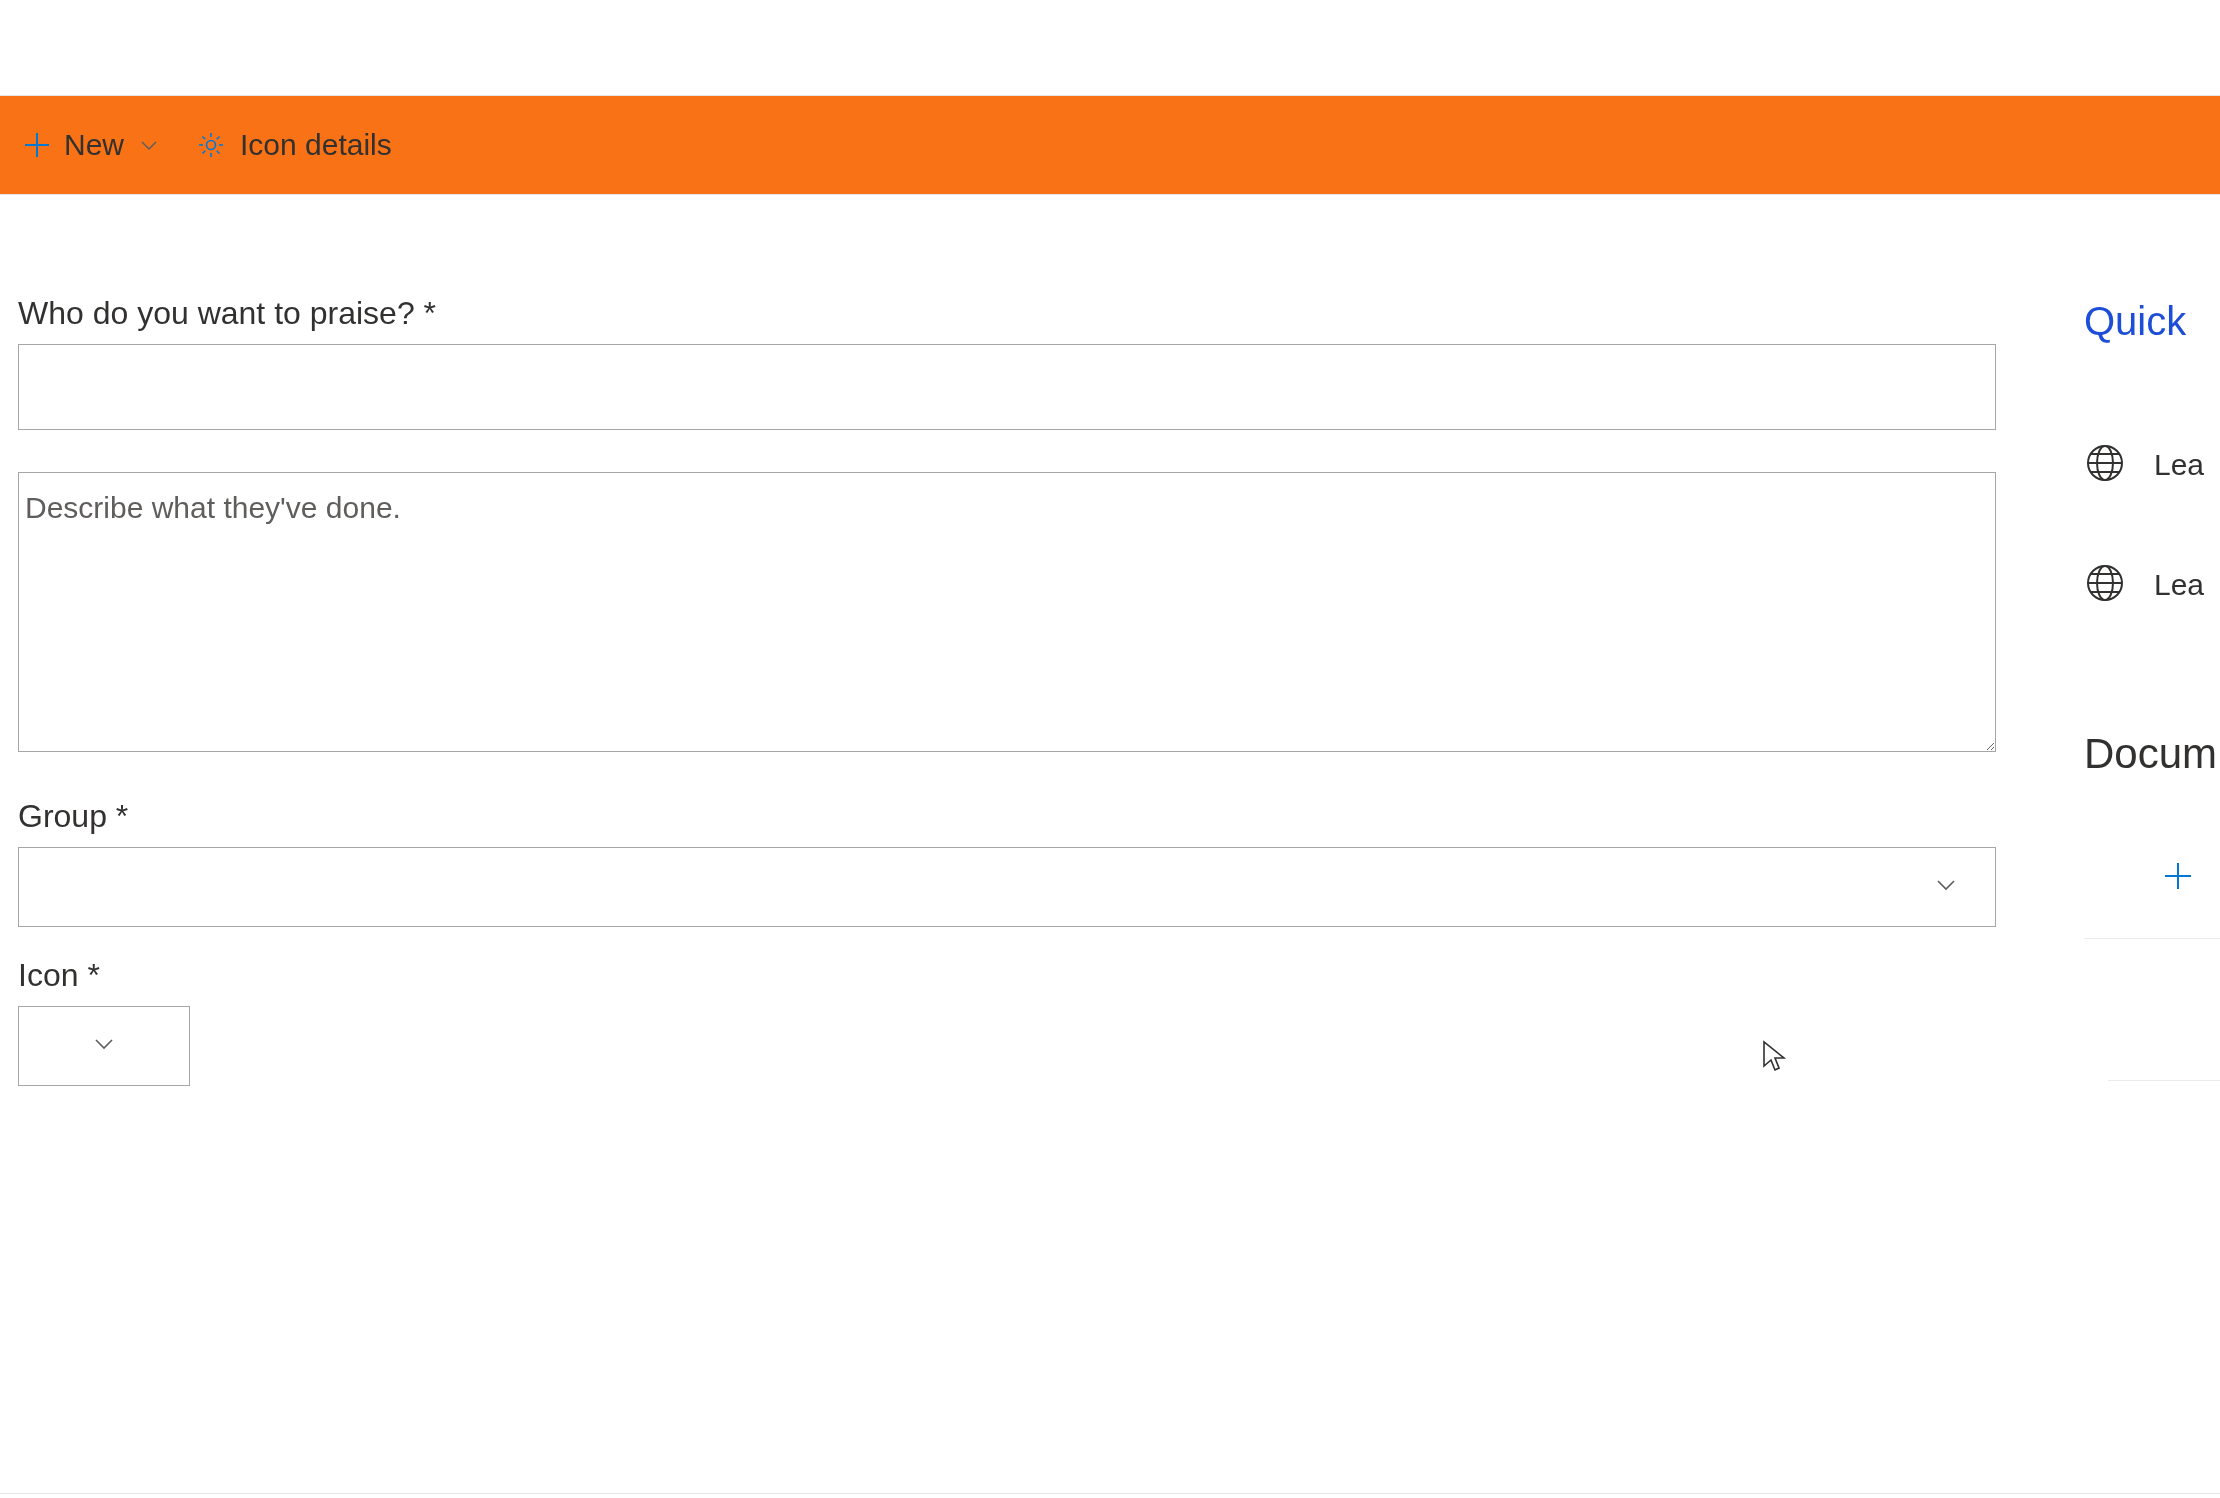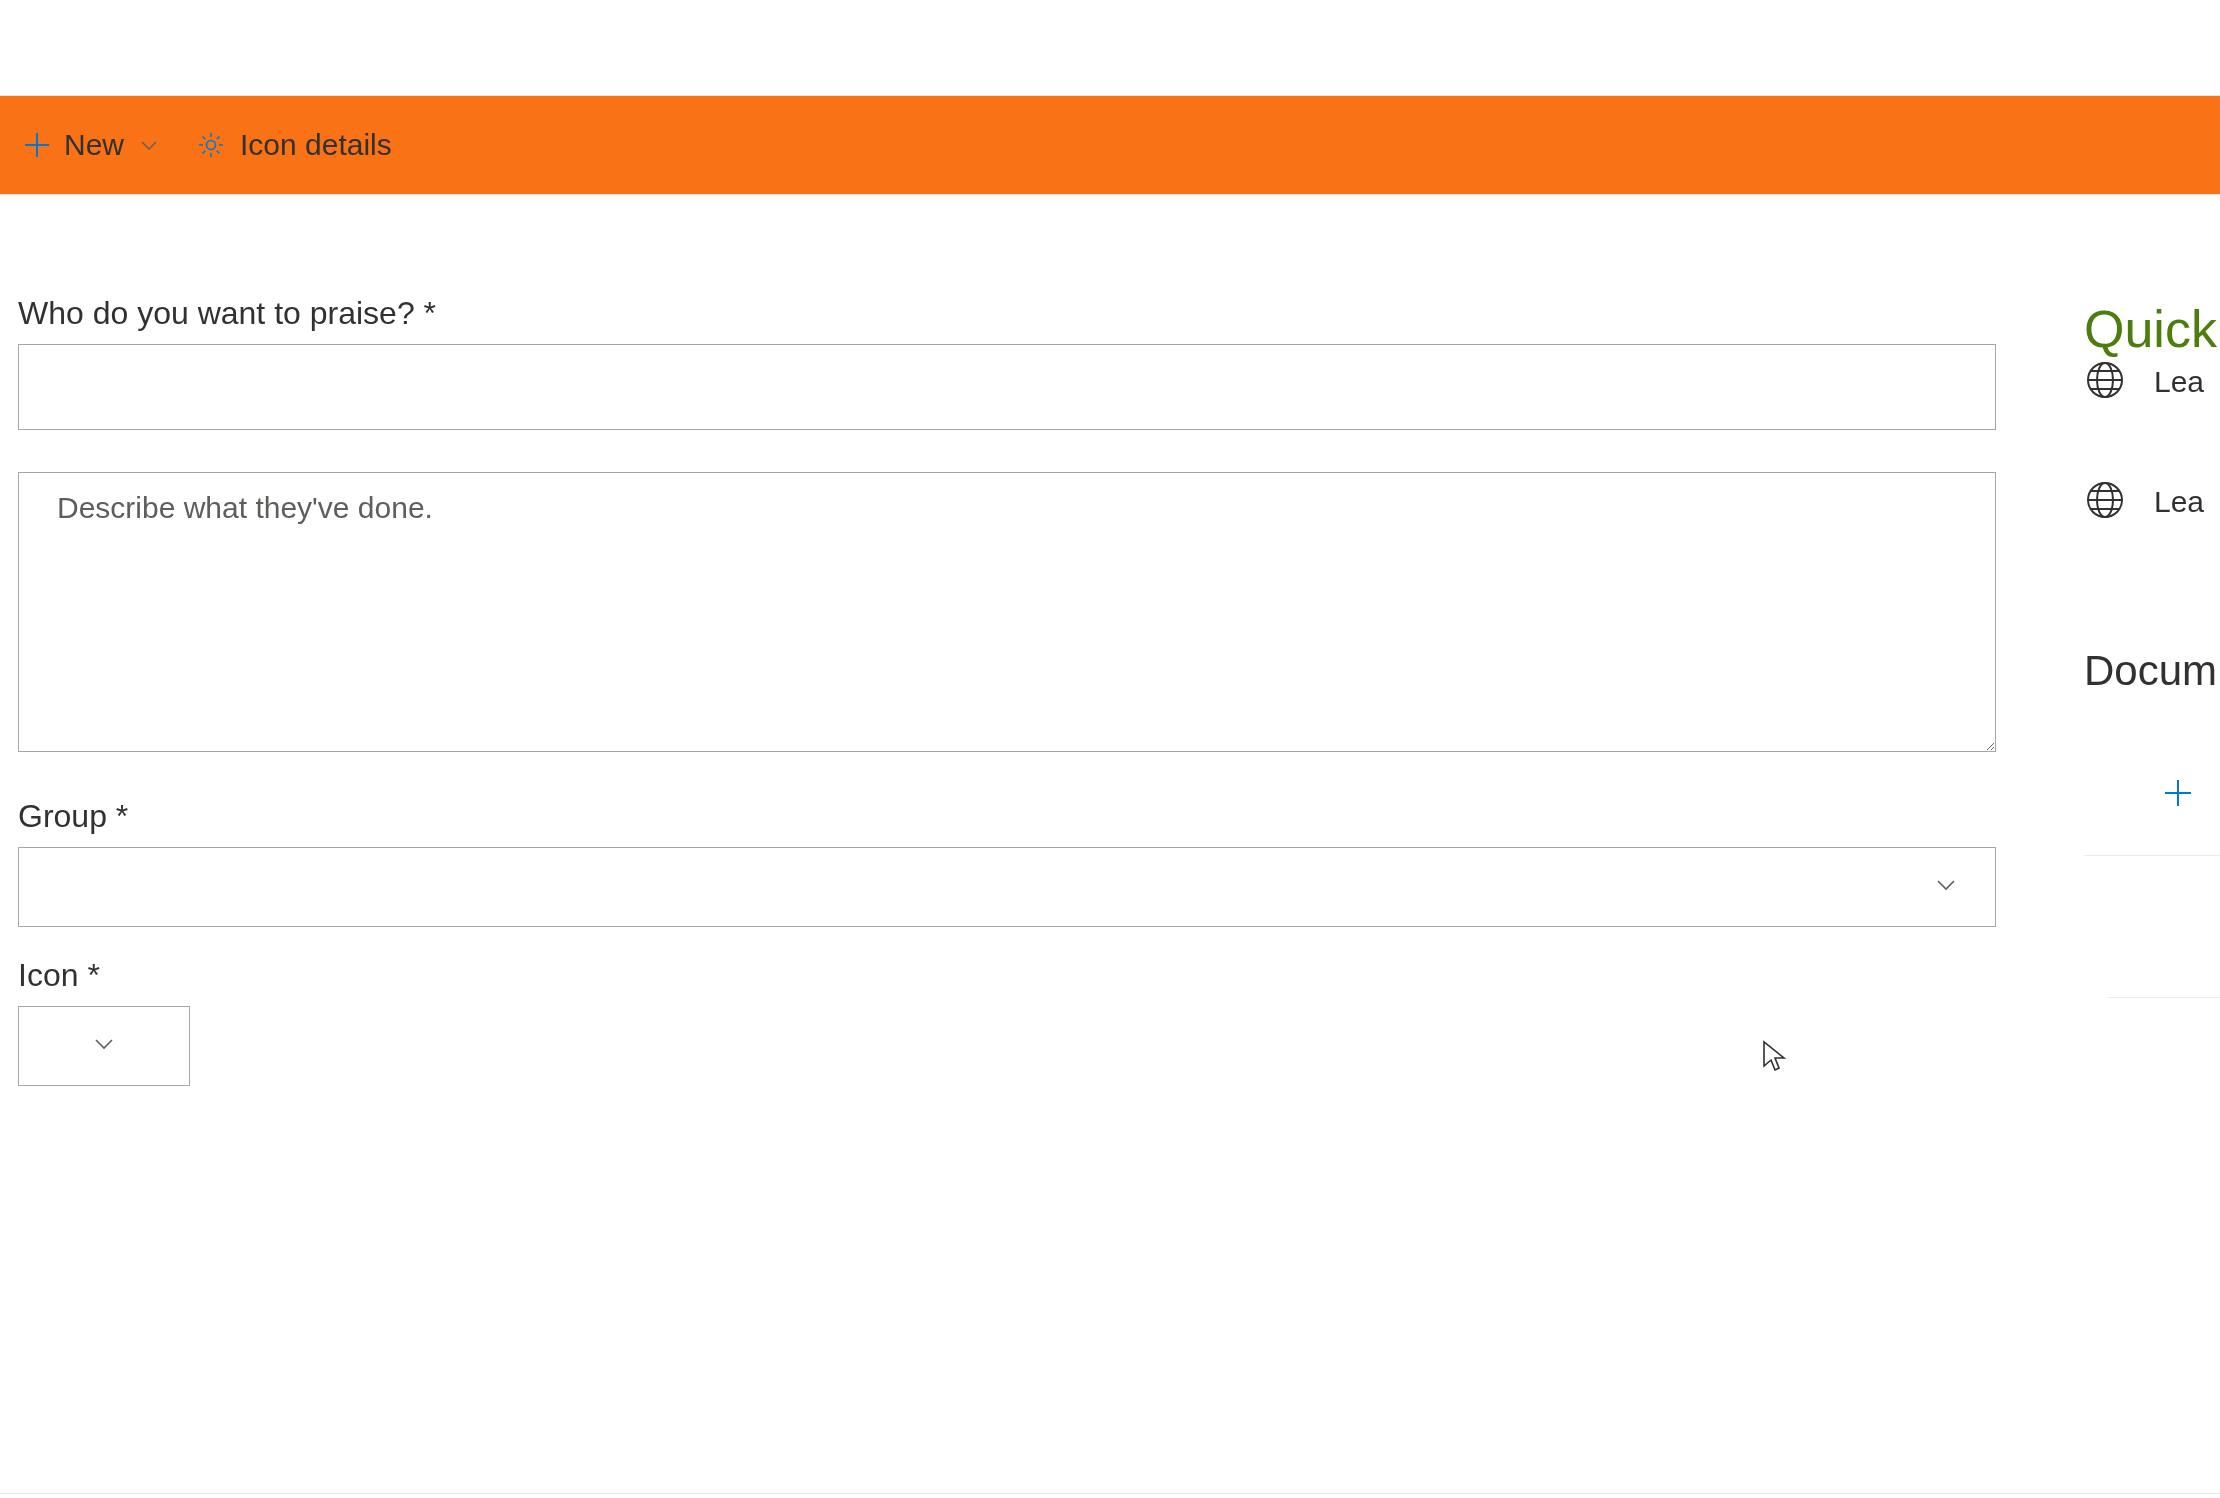--- a/index.html
+++ b/index.html
@@ -74,21 +74,21 @@
       outline: none;
     }
     .field-spacer {
       height: 42px;
     }
     .textarea-input {
       width: 1978px;
       height: 280px;
       border: 1px solid #a6a6a6;
       background: #ffffff;
-      padding: 18px 38px;
+      padding: 18px 6px;
       font-size: 30px;
       font-family: inherit;
       resize: both;
       outline: none;
       color: #323130;
     }
     .textarea-input::placeholder {
       color: #605e5c;
     }
     .dropdown-large {
@@ -124,24 +124,25 @@
       cursor: not-allowed;
       margin-top: 26px;
     }
     .side-col {
       margin-left: 88px;
       padding-top: 4px;
       width: 140px;
       overflow: hidden;
     }
     .side-heading {
-      font-size: 52px;
+      font-size: 40px;
       font-weight: 300;
-      color: #4d7c0f;
+      color: #1d4ed8;
       white-space: nowrap;
+      margin-bottom: 98px;
     }
     .quick-link {
       display: flex;
       align-items: center;
       margin-bottom: 74px;
       cursor: pointer;
       white-space: nowrap;
     }
     .quick-link-icon {
       margin-right: 28px;

